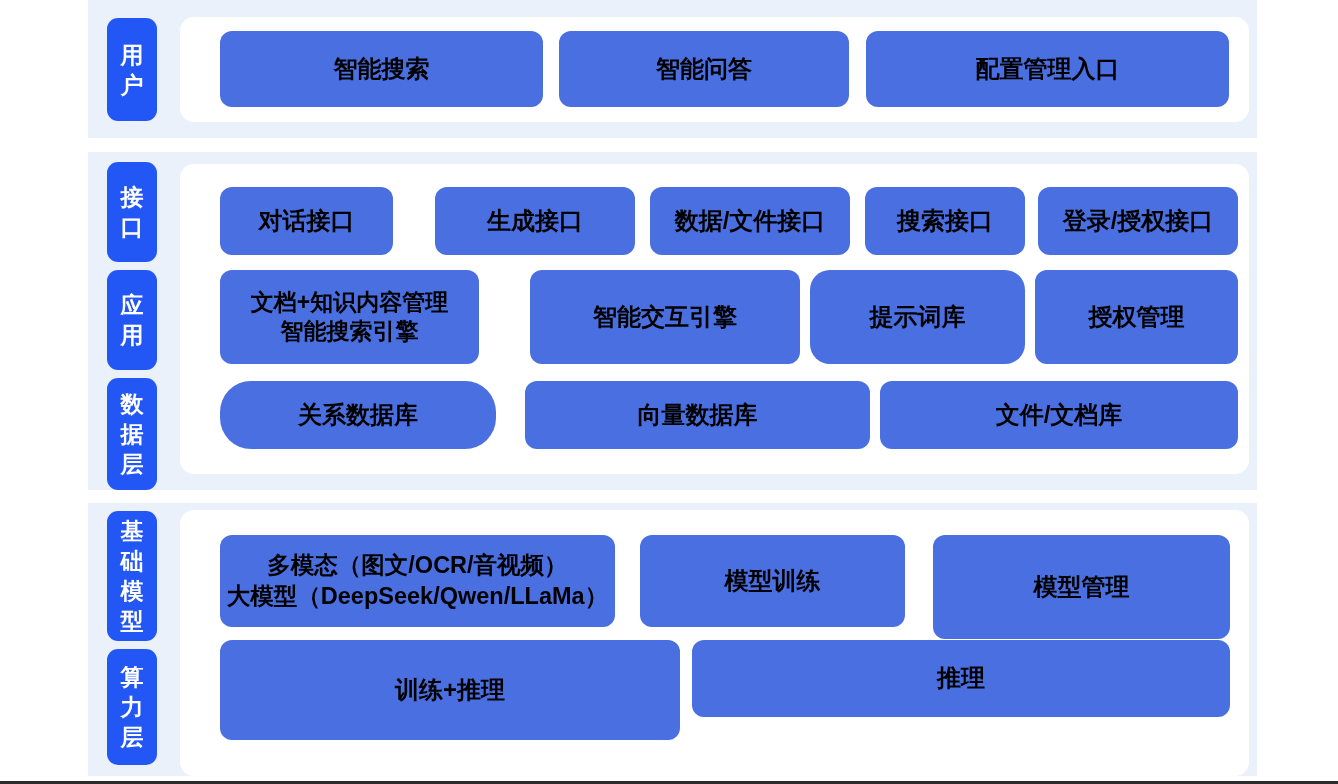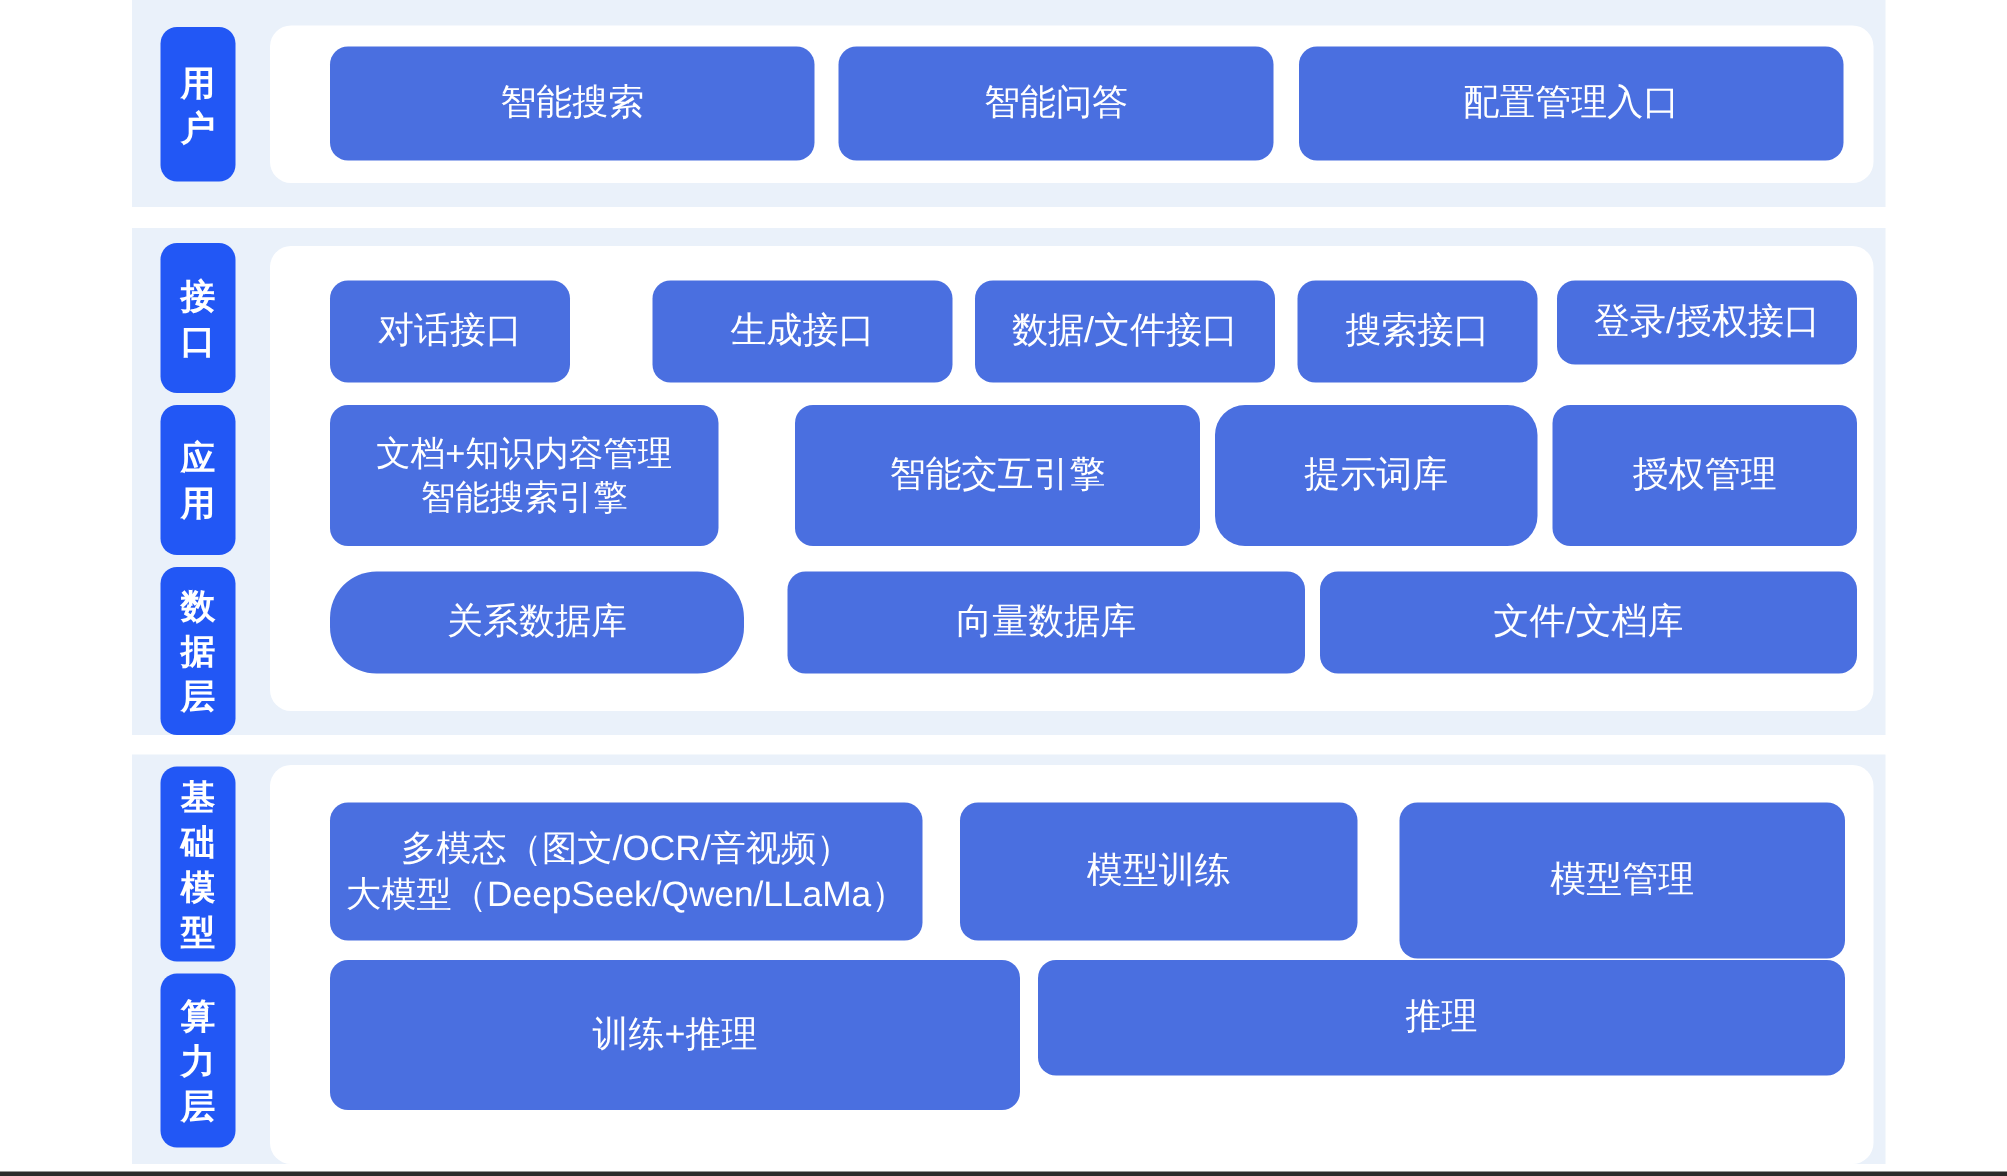--- a/index.html
+++ b/index.html
@@ -55,30 +55,31 @@
     background:#ffffff;
     border-radius:14px;
     box-sizing:border-box;
   }
 
   
   .box{
     position:absolute;
     background:#4a6fe0;
     border-radius:12px;
-    color:#ffffff;
+    color:#000000;
     display:flex;
     align-items:center;
     justify-content:center;
     text-align:center;
     font-size:24px;
     line-height:1.28;
     box-sizing:border-box;
     padding:2px 6px;
     white-space:pre-line;
+    font-weight:bold;
   }
   .box.two-line{font-size:23px;line-height:1.25;}
   .box.model-box{font-size:23.5px;line-height:1.3;}
 
   .bottom-rule{
     position:absolute;
     left:0;top:781px;width:1338px;height:3px;
     background:#2b2b2b;
   }
 </style>
@@ -116,25 +117,25 @@
       </div>
       <div class="tab" style="height:112px;">
         <span>数</span>
         <span>据</span>
         <span>层</span>
       </div>
     </div>
 
     <div class="panel" style="left:92px;top:12px;width:1069px;height:310px;">
 
-      <div class="box" style="left:40px;top:23px;width:160px;height:68px;">对话接口</div>
+      <div class="box" style="left:40px;top:23px;width:173px;height:68px;">对话接口</div>
       <div class="box" style="left:255px;top:23px;width:200px;height:68px;">生成接口</div>
       <div class="box" style="left:470px;top:23px;width:200px;height:68px;">数据/文件接口</div>
       <div class="box" style="left:685px;top:23px;width:160px;height:68px;">搜索接口</div>
-      <div class="box" style="left:858px;top:23px;width:200px;height:56px;">登录/授权接口</div>
+      <div class="box" style="left:858px;top:23px;width:200px;height:68px;">登录/授权接口</div>
 
       <div class="box two-line" style="left:40px;top:106px;width:259px;height:94px;">文档+知识内容管理
 智能搜索引擎</div>
       <div class="box" style="left:350px;top:106px;width:270px;height:94px;">智能交互引擎</div>
       <div class="box" style="left:630px;top:106px;width:215px;height:94px;border-radius:20px;">提示词库</div>
       <div class="box" style="left:855px;top:106px;width:203px;height:94px;">授权管理</div>
 
       <div class="box" style="left:40px;top:217px;width:276px;height:68px;border-radius:31px;">关系数据库</div>
       <div class="box" style="left:345px;top:217px;width:345px;height:68px;">向量数据库</div>
       <div class="box" style="left:700px;top:217px;width:358px;height:68px;">文件/文档库</div>

